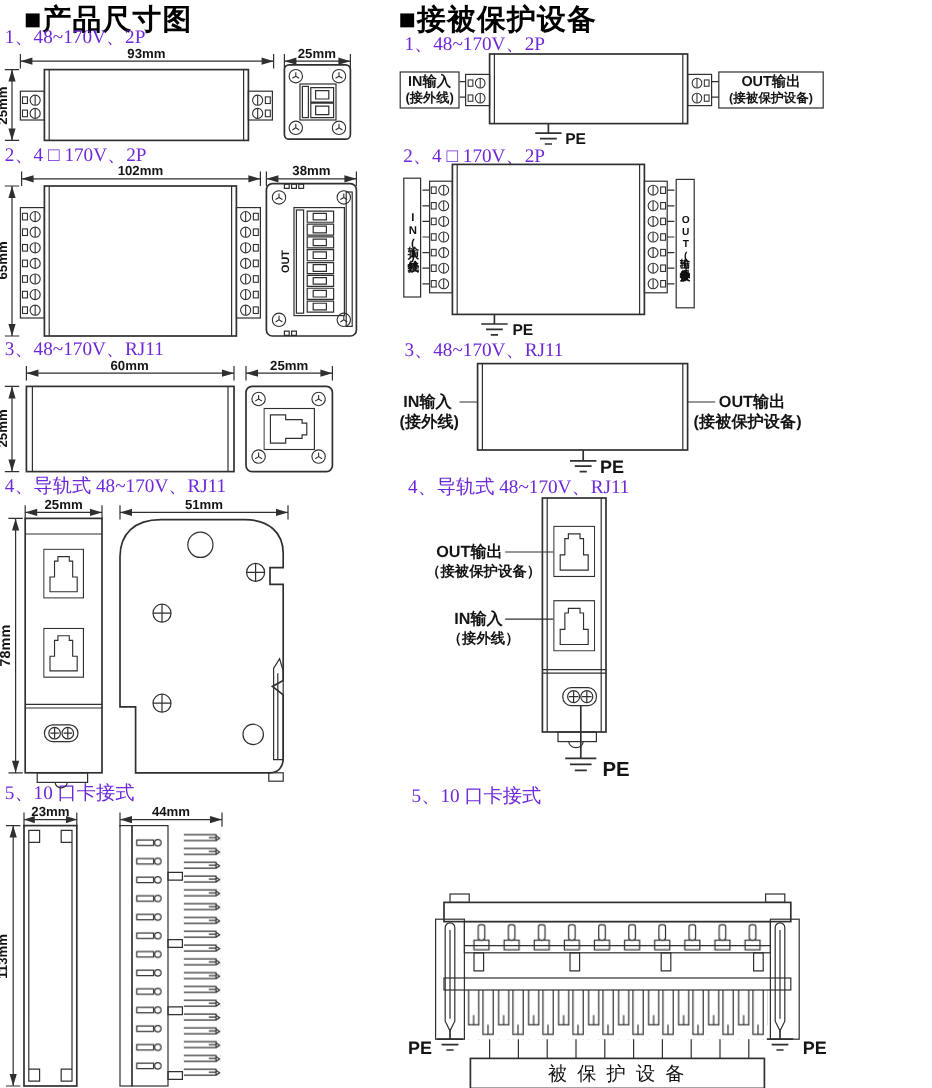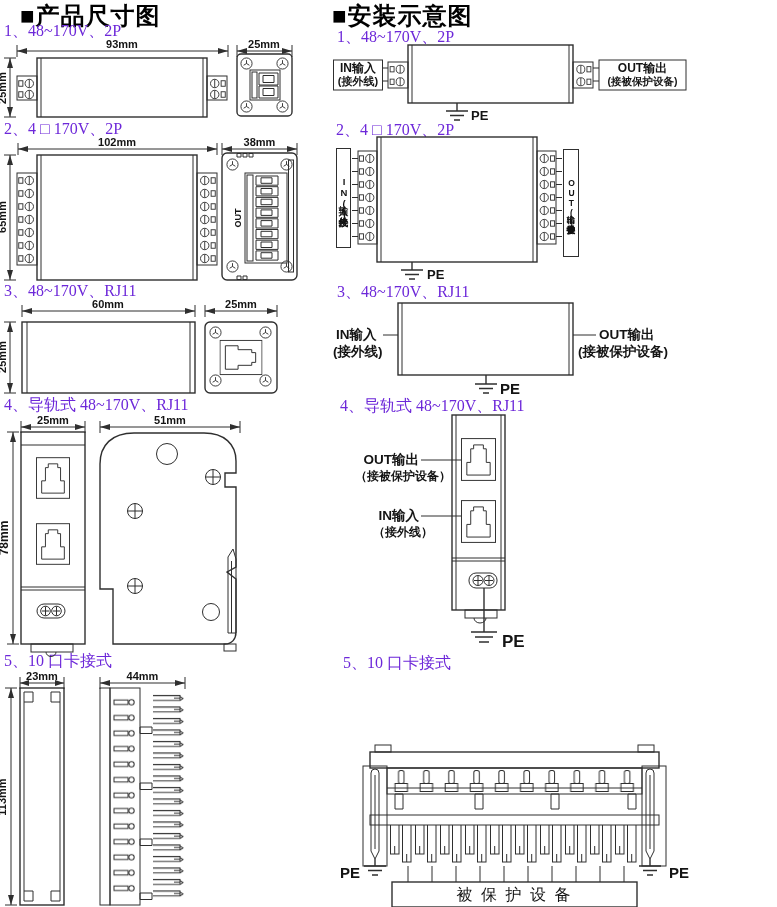--- a/index.html
+++ b/index.html
@@ -262,21 +262,21 @@
   </g>
   <g>
     <rect class="ln" x="100" y="19" width="10" height="217"></rect>
     <rect class="ln" x="110" y="19" width="30" height="217"></rect>
     <rect x="112" y="26" width="26" height="201.5" fill="url(#p5pin)" stroke="none"></rect>
     <path class="ln" d="M140,58 h12 v6.5 h-12 z M140,114 h12 v6.5 h-12 z M140,170 h12 v6.5 h-12 z M140,224 h12 v6.5 h-12 z"></path>
     <rect x="153" y="24" width="31" height="207" fill="url(#p5slat)" stroke="none"></rect>
   </g>
 </svg>
 
-<div class="title" style="left:332px;top:0px;">■安装示意图</div>
+<div class="title" style="left:332px;top:0px;">■接被保护设备</div>
 <div class="hd" style="left:337px;top:27px;">1、48~170V、2P</div>
 <div class="hd" style="left:336px;top:120px;">2、4 □ 170V、2P</div>
 <div class="hd" style="left:337px;top:282px;">3、48~170V、RJ11</div>
 <div class="hd" style="left:340px;top:396px;">4、导轨式 48~170V、RJ11</div>
 <div class="hd" style="left:343px;top:653px;">5、10 口卡接式</div>
 
 <svg style="left:333px;top:40px;" width="444" height="94">
   <g>
     <rect class="ln2" x="75" y="5" width="165" height="58"></rect>
     <path class="ln" d="M79,5 V63 M236,5 V63"></path>

